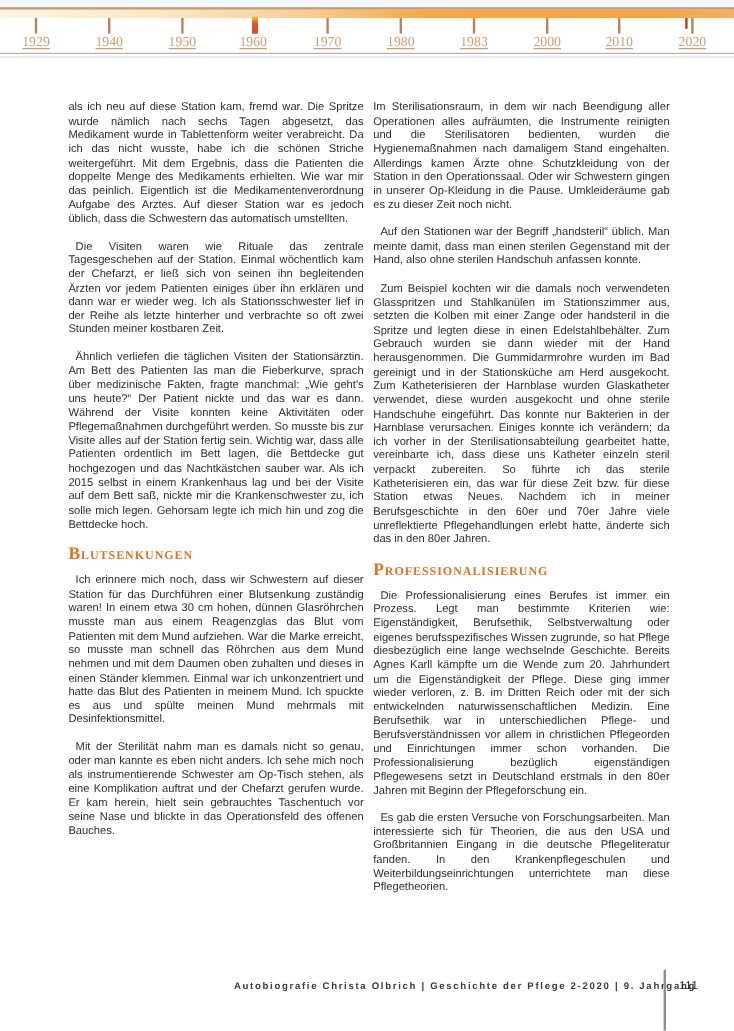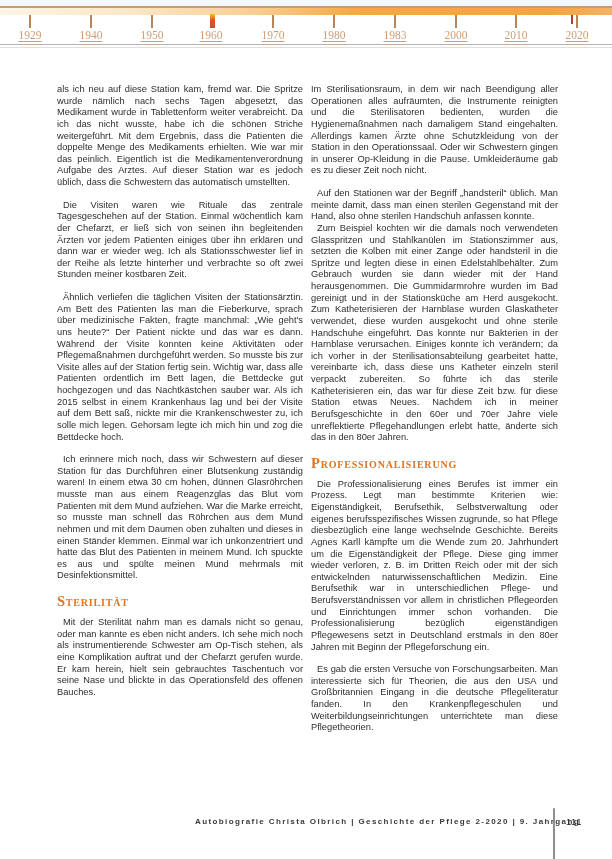--- a/index.html
+++ b/index.html
@@ -42,21 +42,21 @@
   }
   .col{width:246px;}
   .col.right{width:247px;}
   .col p{
     margin:0 0 11px 0;
     font-size:9.3px;line-height:11.62px;
     text-align:justify;text-indent:6px;
     hyphens:auto;-webkit-hyphens:auto;
   }
   .col p.first{text-indent:0;}
-  .col p.tight{margin-bottom:0;}
+  .col p.tight{margin-bottom:12px;}
   .col h3{
     font-family:"Liberation Serif","DejaVu Serif",serif;
     font-variant:small-caps;font-weight:600;
     font-size:14.5px;letter-spacing:.8px;
     color:#e2731e;margin:4px 0 7px 0;
   }
 
   
   .footer-text{
     position:absolute;left:90px;right:32px;top:817px;
@@ -105,22 +105,22 @@
 
   <div class="tl-rule1"></div>
   <div class="tl-rule2"></div>
 </div>
 
 <div class="cols">
   <div class="col left">
     <p class="first">als ich neu auf diese Station kam, fremd war. Die Spritze wurde nämlich nach sechs Tagen abgesetzt, das Medikament wurde in Tablettenform weiter verabreicht. Da ich das nicht wusste, habe ich die schönen Striche weitergeführt. Mit dem Ergebnis, dass die Patienten die doppelte Menge des Medikaments erhielten. Wie war mir das peinlich. Eigentlich ist die Medikamentenverordnung Aufgabe des Arztes. Auf dieser Station war es jedoch üblich, dass die Schwestern das automatisch umstellten.</p>
     <p>Die Visiten waren wie Rituale das zentrale Tagesgeschehen auf der Station. Einmal wöchentlich kam der Chefarzt, er ließ sich von seinen ihn begleitenden Ärzten vor jedem Patienten einiges über ihn erklären und dann war er wieder weg. Ich als Stationsschwester lief in der Reihe als letzte hinterher und verbrachte so oft zwei Stunden meiner kostbaren Zeit.</p>
     <p>Ähnlich verliefen die täglichen Visiten der Stationsärztin. Am Bett des Patienten las man die Fieberkurve, sprach über medizinische Fakten, fragte manchmal: „Wie geht's uns heute?“ Der Patient nickte und das war es dann. Während der Visite konnten keine Aktivitäten oder Pflegemaßnahmen durchgeführt werden. So musste bis zur Visite alles auf der Station fertig sein. Wichtig war, dass alle Patienten ordentlich im Bett lagen, die Bettdecke gut hochgezogen und das Nachtkästchen sauber war. Als ich 2015 selbst in einem Krankenhaus lag und bei der Visite auf dem Bett saß, nickte mir die Krankenschwester zu, ich solle mich legen. Gehorsam legte ich mich hin und zog die Bettdecke hoch.</p>
+    <h3>Blutsenkungen</h3>
     <p>Ich erinnere mich noch, dass wir Schwestern auf dieser Station für das Durchführen einer Blutsenkung zuständig waren! In einem etwa 30 cm hohen, dünnen Glasröhrchen musste man aus einem Reagenzglas das Blut vom Patienten mit dem Mund aufziehen. War die Marke erreicht, so musste man schnell das Röhrchen aus dem Mund nehmen und mit dem Daumen oben zuhalten und dieses in einen Ständer klemmen. Einmal war ich unkonzentriert und hatte das Blut des Patienten in meinem Mund. Ich spuckte es aus und spülte meinen Mund mehrmals mit Desinfektionsmittel.</p>
-    <h3>Sterilität</h3>
     <p>Mit der Sterilität nahm man es damals nicht so genau, oder man kannte es eben nicht anders. Ich sehe mich noch als instrumentierende Schwester am Op-Tisch stehen, als eine Komplikation auftrat und der Chefarzt gerufen wurde. Er kam herein, hielt sein gebrauchtes Taschentuch vor seine Nase und blickte in das Operationsfeld des offenen Bauches.</p>
   </div>
   <div class="col right">
     <p class="first">Im Sterilisationsraum, in dem wir nach Beendigung aller Operationen alles aufräumten, die Instrumente reinigten und die Sterilisatoren bedienten, wurden die Hygienemaßnahmen nach damaligem Stand eingehalten. Allerdings kamen Ärzte ohne Schutzkleidung von der Station in den Operationssaal. Oder wir Schwestern gingen in unserer Op-Kleidung in die Pause. Umkleideräume gab es zu dieser Zeit noch nicht.</p>
     <p class="tight">Auf den Stationen war der Begriff „handsteril“ üblich. Man meinte damit, dass man einen sterilen Gegenstand mit der Hand, also ohne sterilen Handschuh anfassen konnte.</p>
     <p>Zum Beispiel kochten wir die damals noch verwendeten Glasspritzen und Stahlkanülen im Stationszimmer aus, setzten die Kolben mit einer Zange oder handsteril in die Spritze und legten diese in einen Edelstahlbehälter. Zum Gebrauch wurden sie dann wieder mit der Hand herausgenommen. Die Gummidarmrohre wurden im Bad gereinigt und in der Stationsküche am Herd ausgekocht. Zum Katheterisieren der Harnblase wurden Glaskatheter verwendet, diese wurden ausgekocht und ohne sterile Handschuhe eingeführt. Das konnte nur Bakterien in der Harnblase verursachen. Einiges konnte ich verändern; da ich vorher in der Sterilisationsabteilung gearbeitet hatte, vereinbarte ich, dass diese uns Katheter einzeln steril verpackt zubereiten. So führte ich das sterile Katheterisieren ein, das war für diese Zeit bzw. für diese Station etwas Neues. Nachdem ich in meiner Berufsgeschichte in den 60er und 70er Jahre viele unreflektierte Pflegehandlungen erlebt hatte, änderte sich das in den 80er Jahren.</p>
     <h3>Professionalisierung</h3>
     <p>Die Professionalisierung eines Berufes ist immer ein Prozess. Legt man bestimmte Kriterien wie: Eigenständigkeit, Berufsethik, Selbstverwaltung oder eigenes berufsspezifisches Wissen zugrunde, so hat Pflege diesbezüglich eine lange wechselnde Geschichte. Bereits Agnes Karll kämpfte um die Wende zum 20. Jahrhundert um die Eigenständigkeit der Pflege. Diese ging immer wieder verloren, z. B. im Dritten Reich oder mit der sich entwickelnden naturwissenschaftlichen Medizin. Eine Berufsethik war in unterschiedlichen Pflege- und Berufsverständnissen vor allem in christlichen Pflegeorden und Einrichtungen immer schon vorhanden. Die Professionalisierung bezüglich eigenständigen Pflegewesens setzt in Deutschland erstmals in den 80er Jahren mit Beginn der Pflegeforschung ein.</p>
     <p>Es gab die ersten Versuche von Forschungsarbeiten. Man interessierte sich für Theorien, die aus den USA und Großbritannien Eingang in die deutsche Pflegeliteratur fanden. In den Krankenpflegeschulen und Weiterbildungseinrichtungen unterrichtete man diese Pflegetheorien.</p>
   </div>

